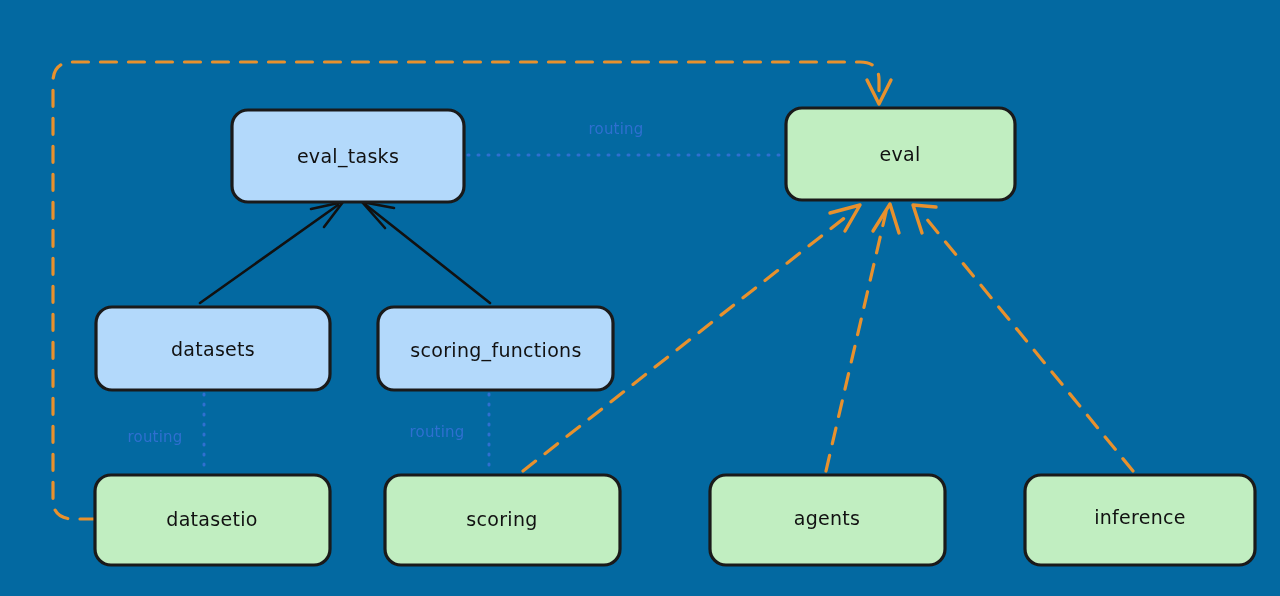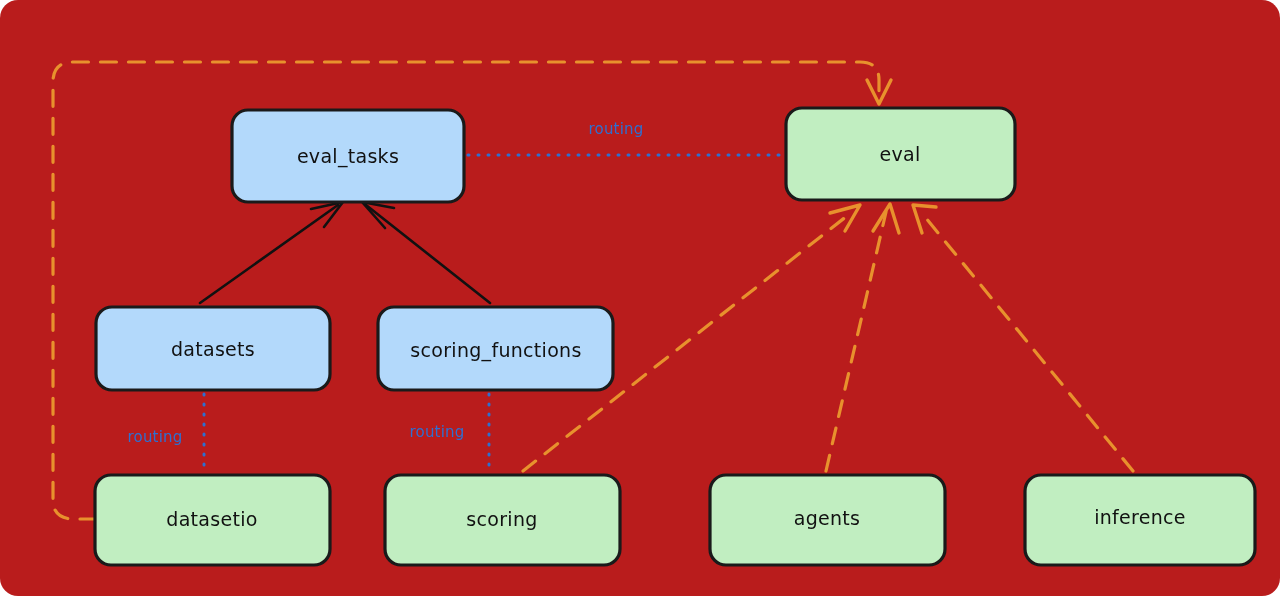--- a/index.html
+++ b/index.html
@@ -88,21 +88,21 @@
     stroke: #e8912d;
     stroke-width: 3.4;
     fill: none;
     stroke-linecap: round;
     stroke-linejoin: round;
   }
 </style>
 </head>
 <body>
 
-<div id="diagram-root" style="background: #b91c1c; border-radius: 18px;">
+<div id="diagram-root" style="background: #0369a1;">
   <svg class="canvas" viewBox="0 0 1280 596" xmlns="http://www.w3.org/2000/svg">
 
     <g>
       <path class="edge-dashed-orange" d="M 96 519 L 72 519 Q 53 518 53 500 L 53 82 Q 53 62 73 62 L 860 62 Q 879 62 879 80 L 879 94" style="stroke: rgb(232, 145, 45);"></path>
       <path class="arrow-orange" d="M 867 80 L 879 104 L 891 80" style="stroke: rgb(232, 145, 45);"></path>
     </g>
 
     <g>
       <path class="edge-dashed-orange" d="M 523 471 L 852 212" style="stroke: rgb(232, 145, 45);"></path>
       <path class="arrow-orange" d="M 830 213 L 860 205 L 845 231" style="stroke: rgb(232, 145, 45);"></path>

